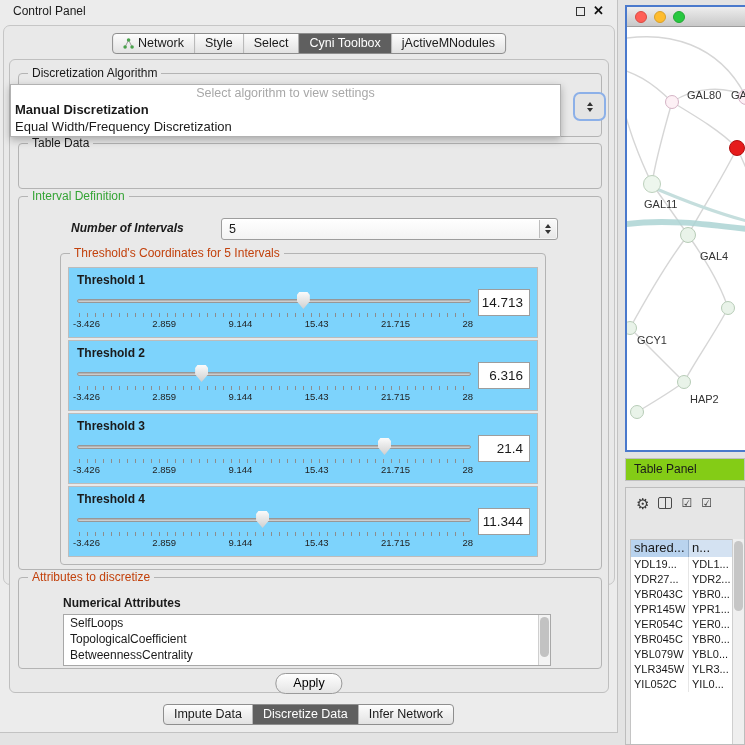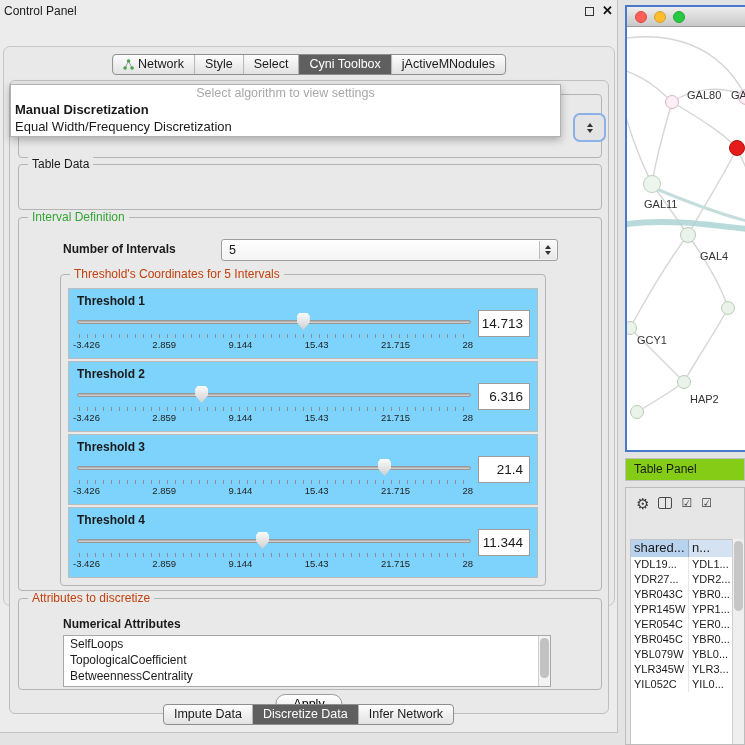--- a/index.html
+++ b/index.html
@@ -1,26 +1,26 @@
 <!DOCTYPE html>
 <html><head>
 <meta charset="utf-8">
 <style>
   * { margin:0; padding:0; box-sizing:border-box; }
   html,body { width:745px; height:745px; overflow:hidden; }
   body { font-family:"Liberation Sans",sans-serif; background:#e3e3e3; position:relative; color:#1a1a1a; }
 
   
   .control-panel { position:absolute; left:0; top:0; width:618px; height:733px; background:#ececec; border-right:1px solid #c2c2c2; border-bottom:1px solid #c2c2c2; }
-  .cp-titlebar { height:22px; display:flex; align-items:center; padding:0 4px; font-size:12px; }
+  .cp-titlebar { height:22px; display:flex; align-items:center; padding:0 13px; font-size:12px; }
   .cp-title { flex:1; }
   .win-min { width:9px; height:9px; border:1.5px solid #333; margin-right:8px; }
   .win-close { font-size:13px; font-weight:bold; color:#111; line-height:10px; }
 
-  .cp-body { position:absolute; left:3px; top:25px; width:612px; height:560px; background:#e9e9e9; border:1px solid #c6c6c6; border-radius:7px;margin-top:21px; }
+  .cp-body { position:absolute; left:3px; top:25px; width:612px; height:560px; background:#e9e9e9; border:1px solid #c6c6c6; border-radius:7px; }
 
   .tabs { display:flex; height:21px; border:1px solid #8e8e8e; border-radius:4px; overflow:hidden; background:linear-gradient(#fdfdfd,#e2e2e2); width:max-content; }
   .tab { padding:0 10px; font-size:12.5px; line-height:19px; border-left:1px solid #b5b5b5; white-space:nowrap; display:flex; align-items:center; gap:4px; }
   .tab:first-child { border-left:none; }
   .tab.selected { background:#5f5f5f; color:#fff; }
   .tabs-top { position:absolute; left:50%; transform:translateX(-50%); top:7px; }
 
   .cp-content { position:absolute; left:5px; top:33px; width:600px; height:634px; border:1px solid #bfbfbf; border-radius:6px; background:#e9e9e9; }
 
   .group { position:absolute; border:1px solid #b4b4b4; border-radius:4px; }
@@ -144,21 +144,21 @@
         </div>
       </div>
 
       <div class="group" style="left:8px; top:83px; width:584px; height:46px;">
         <span class="group-title">Table Data</span>
       </div>
 
       <div class="group" style="left:8px; top:136px; width:584px; height:374px;">
         <span class="group-title gt-green">Interval Definition</span>
 
-        <span class="bold-label" style="position:absolute; left:44px; top:24px;">Number of Intervals</span>
+        <span class="bold-label" style="position:absolute; left:52px; top:24px;font-style:italic;">Number of Intervals</span>
         <div class="combo" style="position:absolute; left:202px; top:21px; width:337px;">
           <span>5</span>
           <span class="stepper">
             <span class="arr-up"></span>
             <span class="arr-dn"></span>
           </span>
         </div>
 
         <div class="group" style="left:41px; top:56px; width:486px; height:312px; padding:13px 7px 0 7px;">
           <span class="group-title gt-blue">Threshold's Coordinates for 5 Intervals</span>

